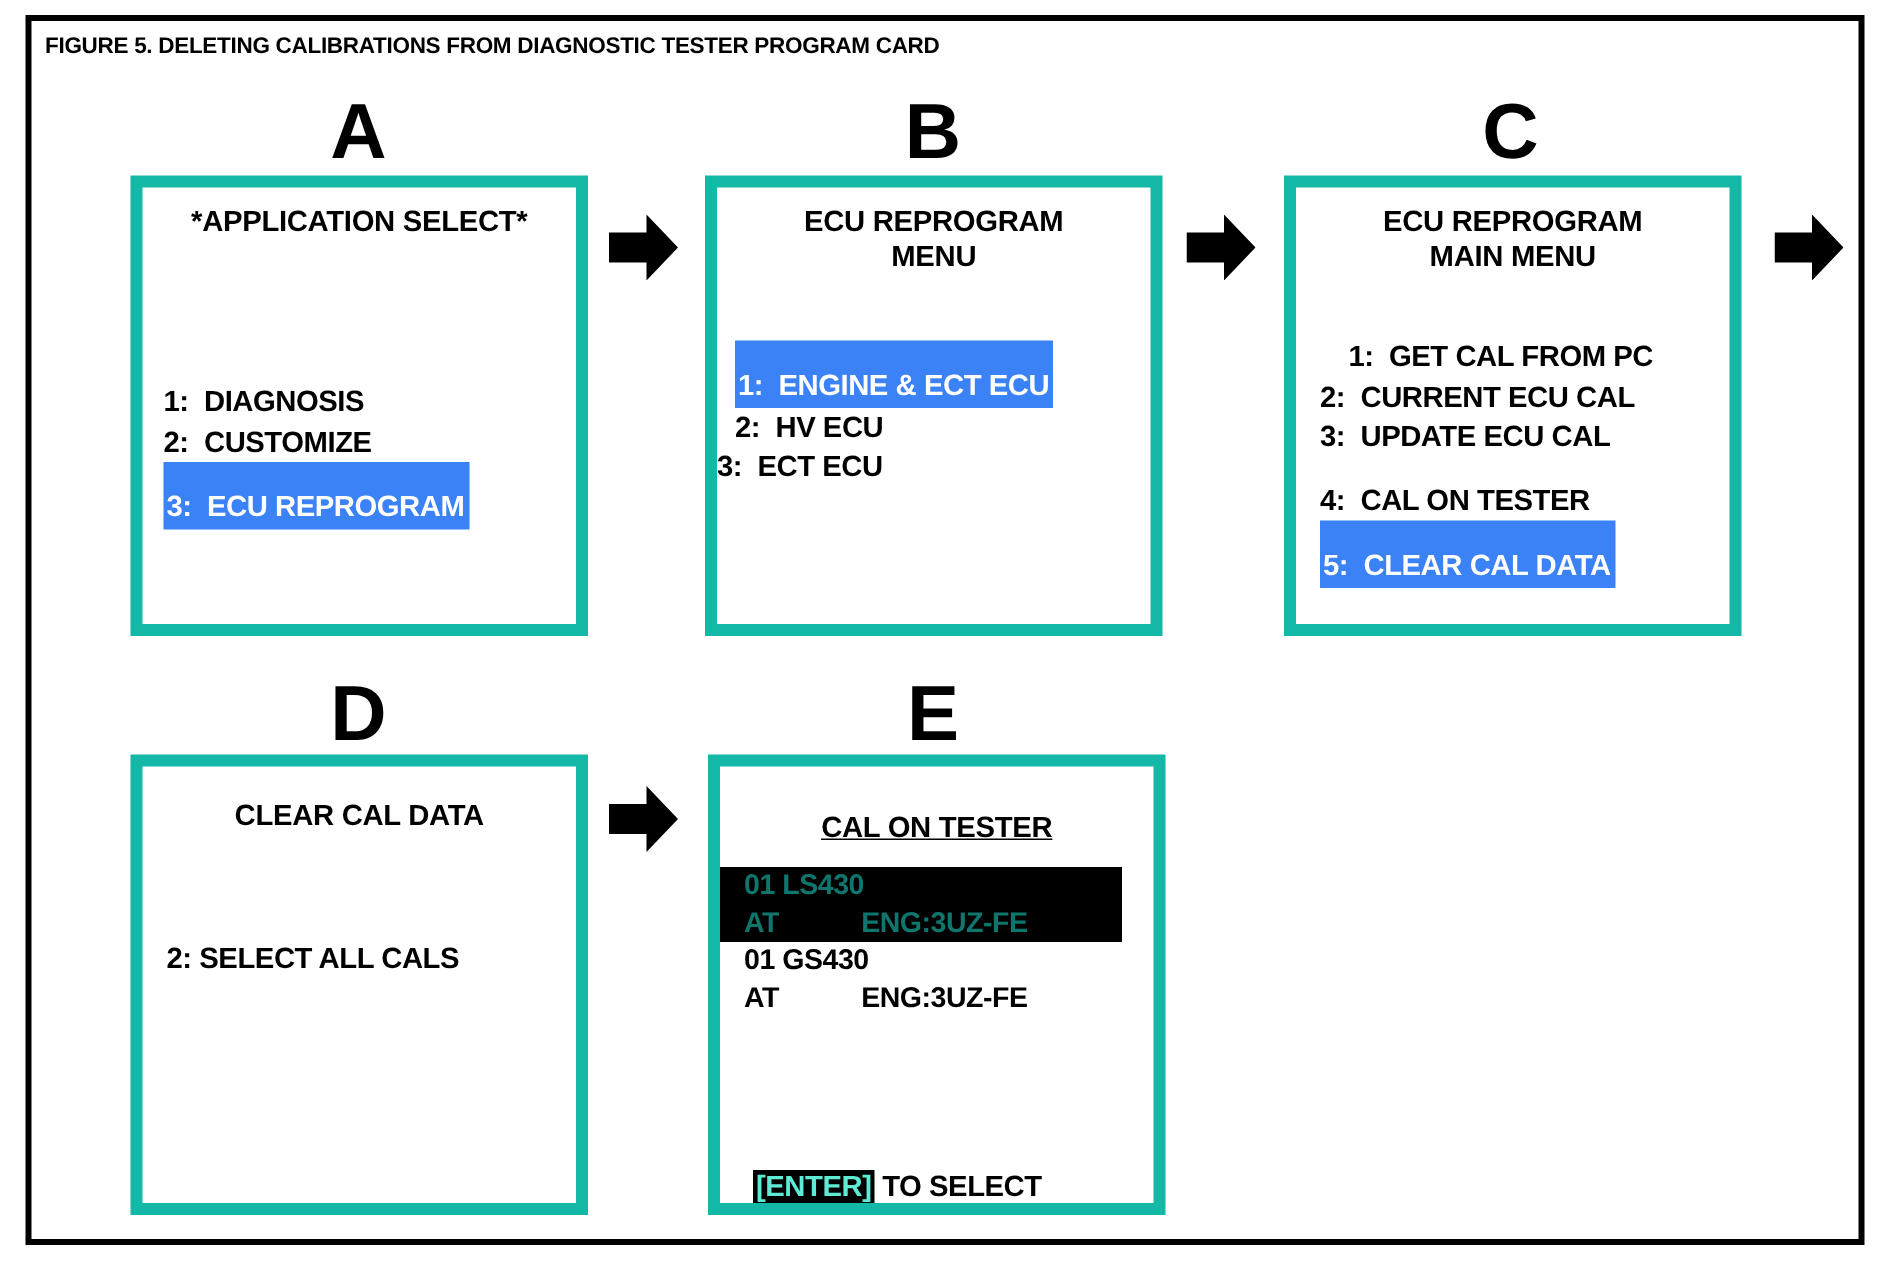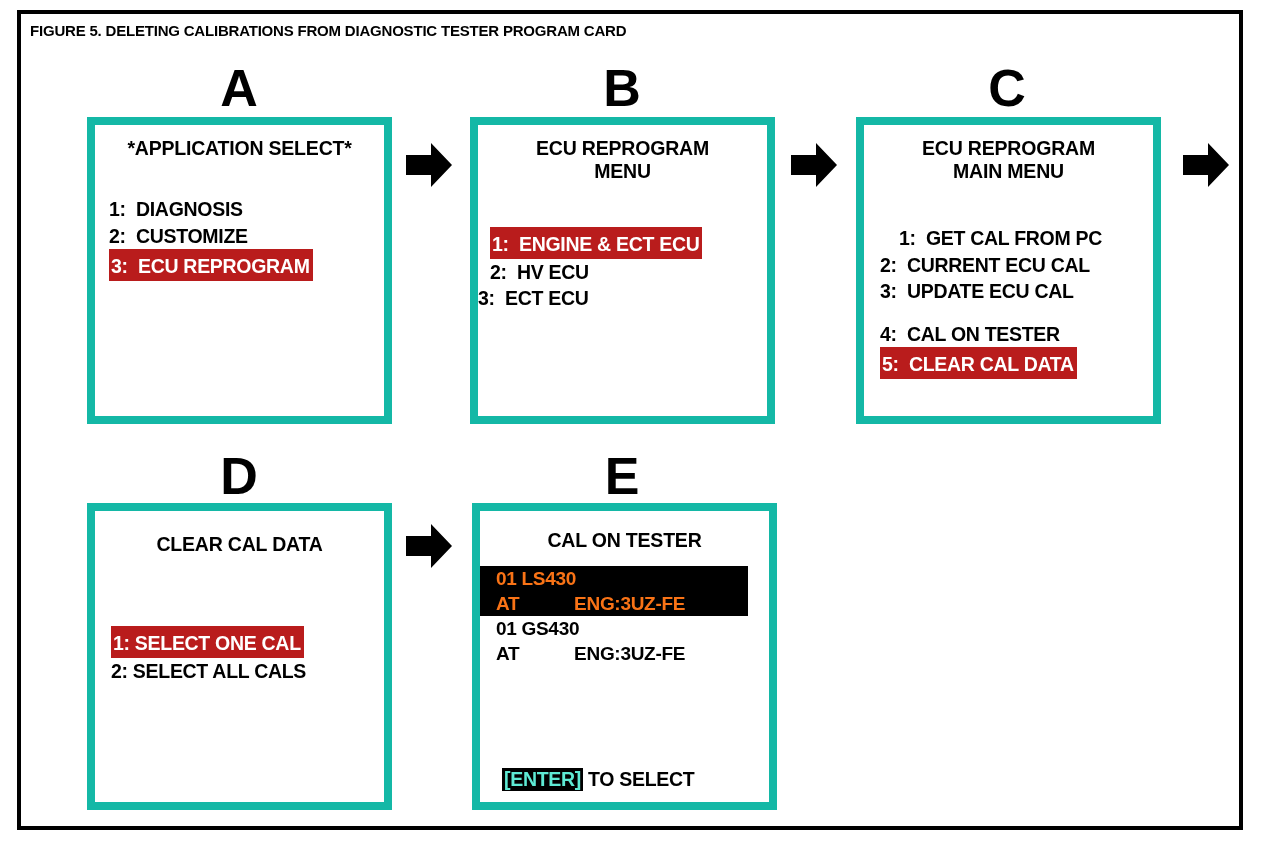--- a/index.html
+++ b/index.html
@@ -74,23 +74,23 @@
   .menu-row {
     font-size: 19.5px;
     font-weight: bold;
     line-height: 1.36;
     letter-spacing: -0.3px;
     white-space: pre;
     padding-left: 14px;
     display: block;
   }
   .menu-row .hl {
-    background: #b91c1c;
+    background: #3b82f6;
     color: #ffffff;
-    padding: 4px 3px 1px 2px;
+    padding: 17px 3px 1px 2px;
     display: inline-block;
   }
 
   
   .arrow {
     position: absolute;
     width: 46px;
     height: 44px;
   }
   .arrow svg { display: block; }
@@ -103,21 +103,21 @@
     line-height: 1.32;
     letter-spacing: -0.3px;
     white-space: pre;
     padding-left: 16px;
     display: block;
     width: 252px;
     box-sizing: content-box;
   }
   .cal-block.selected {
     background: #000000;
-    color: #f97316;
+    color: #0f766e;
   }
   .footer-hint {
     margin-top: 50px;
     font-size: 19.5px;
     font-weight: bold;
     letter-spacing: -0.3px;
     line-height: 1.3;
     white-space: pre;
   }
   .footer-line { display: block; padding-left: 22px; }
@@ -133,21 +133,21 @@
 <div id="figure-frame"></div>
 
 <div id="figure-caption">FIGURE 5.  DELETING CALIBRATIONS FROM DIAGNOSTIC TESTER PROGRAM CARD</div>
 
 <div class="panel-letter" style="left:209px; top:62px;">A</div>
 <div class="panel-letter" style="left:592px; top:62px;">B</div>
 <div class="panel-letter" style="left:977px; top:62px;">C</div>
 
 <div class="screen" style="left:87px; top:117px;">
   <div class="screen-title">*APPLICATION SELECT*</div>
-  <div class="menu-list" style="margin-top:36px;">
+  <div class="menu-list" style="margin-top:95px;">
     <span class="menu-row"><span>1:  DIAGNOSIS</span></span>
     <span class="menu-row"><span>2:  CUSTOMIZE</span></span>
     <span class="menu-row"><span class="hl">3:  ECU REPROGRAM</span></span>
   </div>
 </div>
 
 <div class="arrow" style="left:406px; top:143px;">
   <svg viewBox="0 0 46 44" width="46" height="44" aria-hidden="true">
     <polygon points="0,12 25,12 25,0 46,22 25,44 25,32 0,32" fill="#000000"></polygon>
   </svg>
@@ -186,33 +186,32 @@
     <polygon points="0,12 25,12 25,0 46,22 25,44 25,32 0,32" fill="#000000"></polygon>
   </svg>
 </div>
 
 <div class="panel-letter" style="left:209px; top:450px;">D</div>
 <div class="panel-letter" style="left:592px; top:450px;">E</div>
 
 <div class="screen" style="left:87px; top:503px;">
   <div class="screen-title" style="margin-top:22px;">CLEAR CAL DATA</div>
   <div class="menu-list" style="margin-top:70px;">
-    <span class="menu-row" style="padding-left:16px;"><span class="hl">1: SELECT ONE CAL</span></span>
     <span class="menu-row" style="padding-left:16px;"><span>2: SELECT ALL CALS</span></span>
   </div>
 </div>
 
 <div class="arrow" style="left:406px; top:524px;">
   <svg viewBox="0 0 46 44" width="46" height="44" aria-hidden="true">
     <polygon points="0,12 25,12 25,0 46,22 25,44 25,32 0,32" fill="#000000"></polygon>
   </svg>
 </div>
 
 <div class="screen" style="left:472px; top:503px; height:307px;">
-  <div class="screen-title" style="margin-top:18px;">CAL ON TESTER</div>
+  <div class="screen-title" style="margin-top:30px;text-decoration:underline;">CAL ON TESTER</div>
   <div class="cal-list">
     <span class="cal-block selected"><span>01 LS430</span>
 <span>AT           ENG:3UZ-FE</span></span>
     <span class="cal-block"><span>01 GS430</span>
 <span>AT           ENG:3UZ-FE</span></span>
   </div>
   <div class="footer-hint">
     <span class="footer-line"><span class="hl">[ENTER]</span><span> TO SELECT</span></span>
     
   </div>

